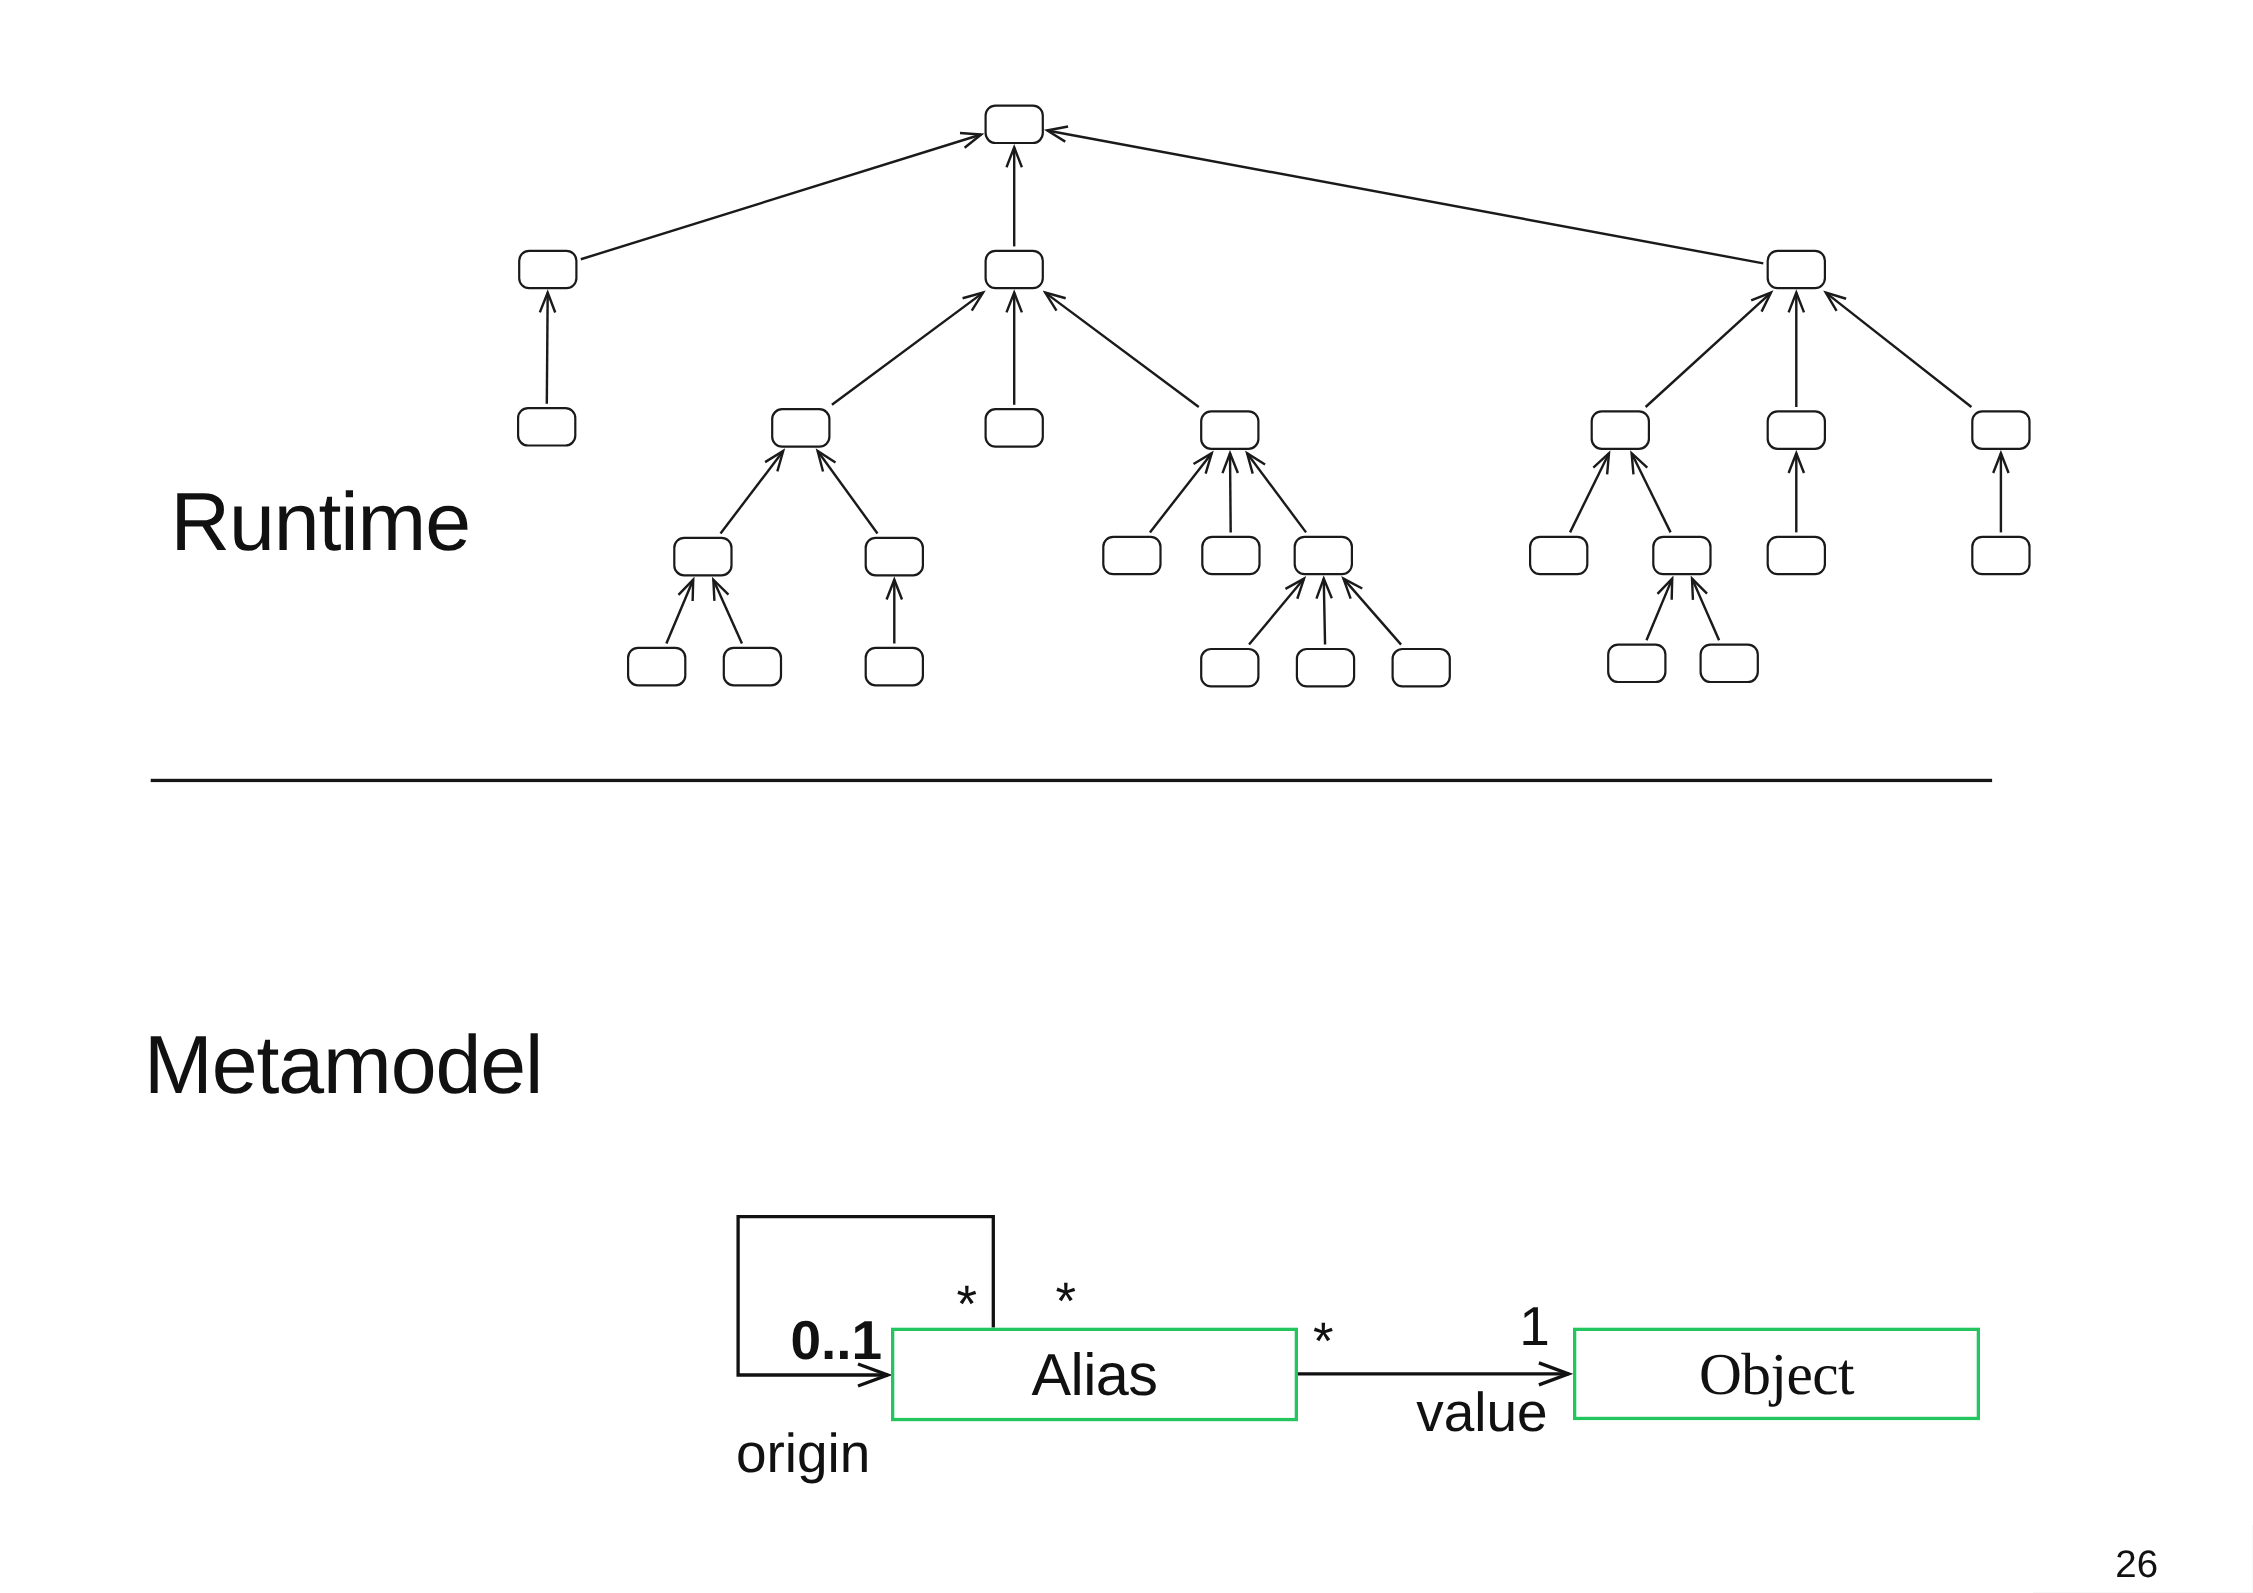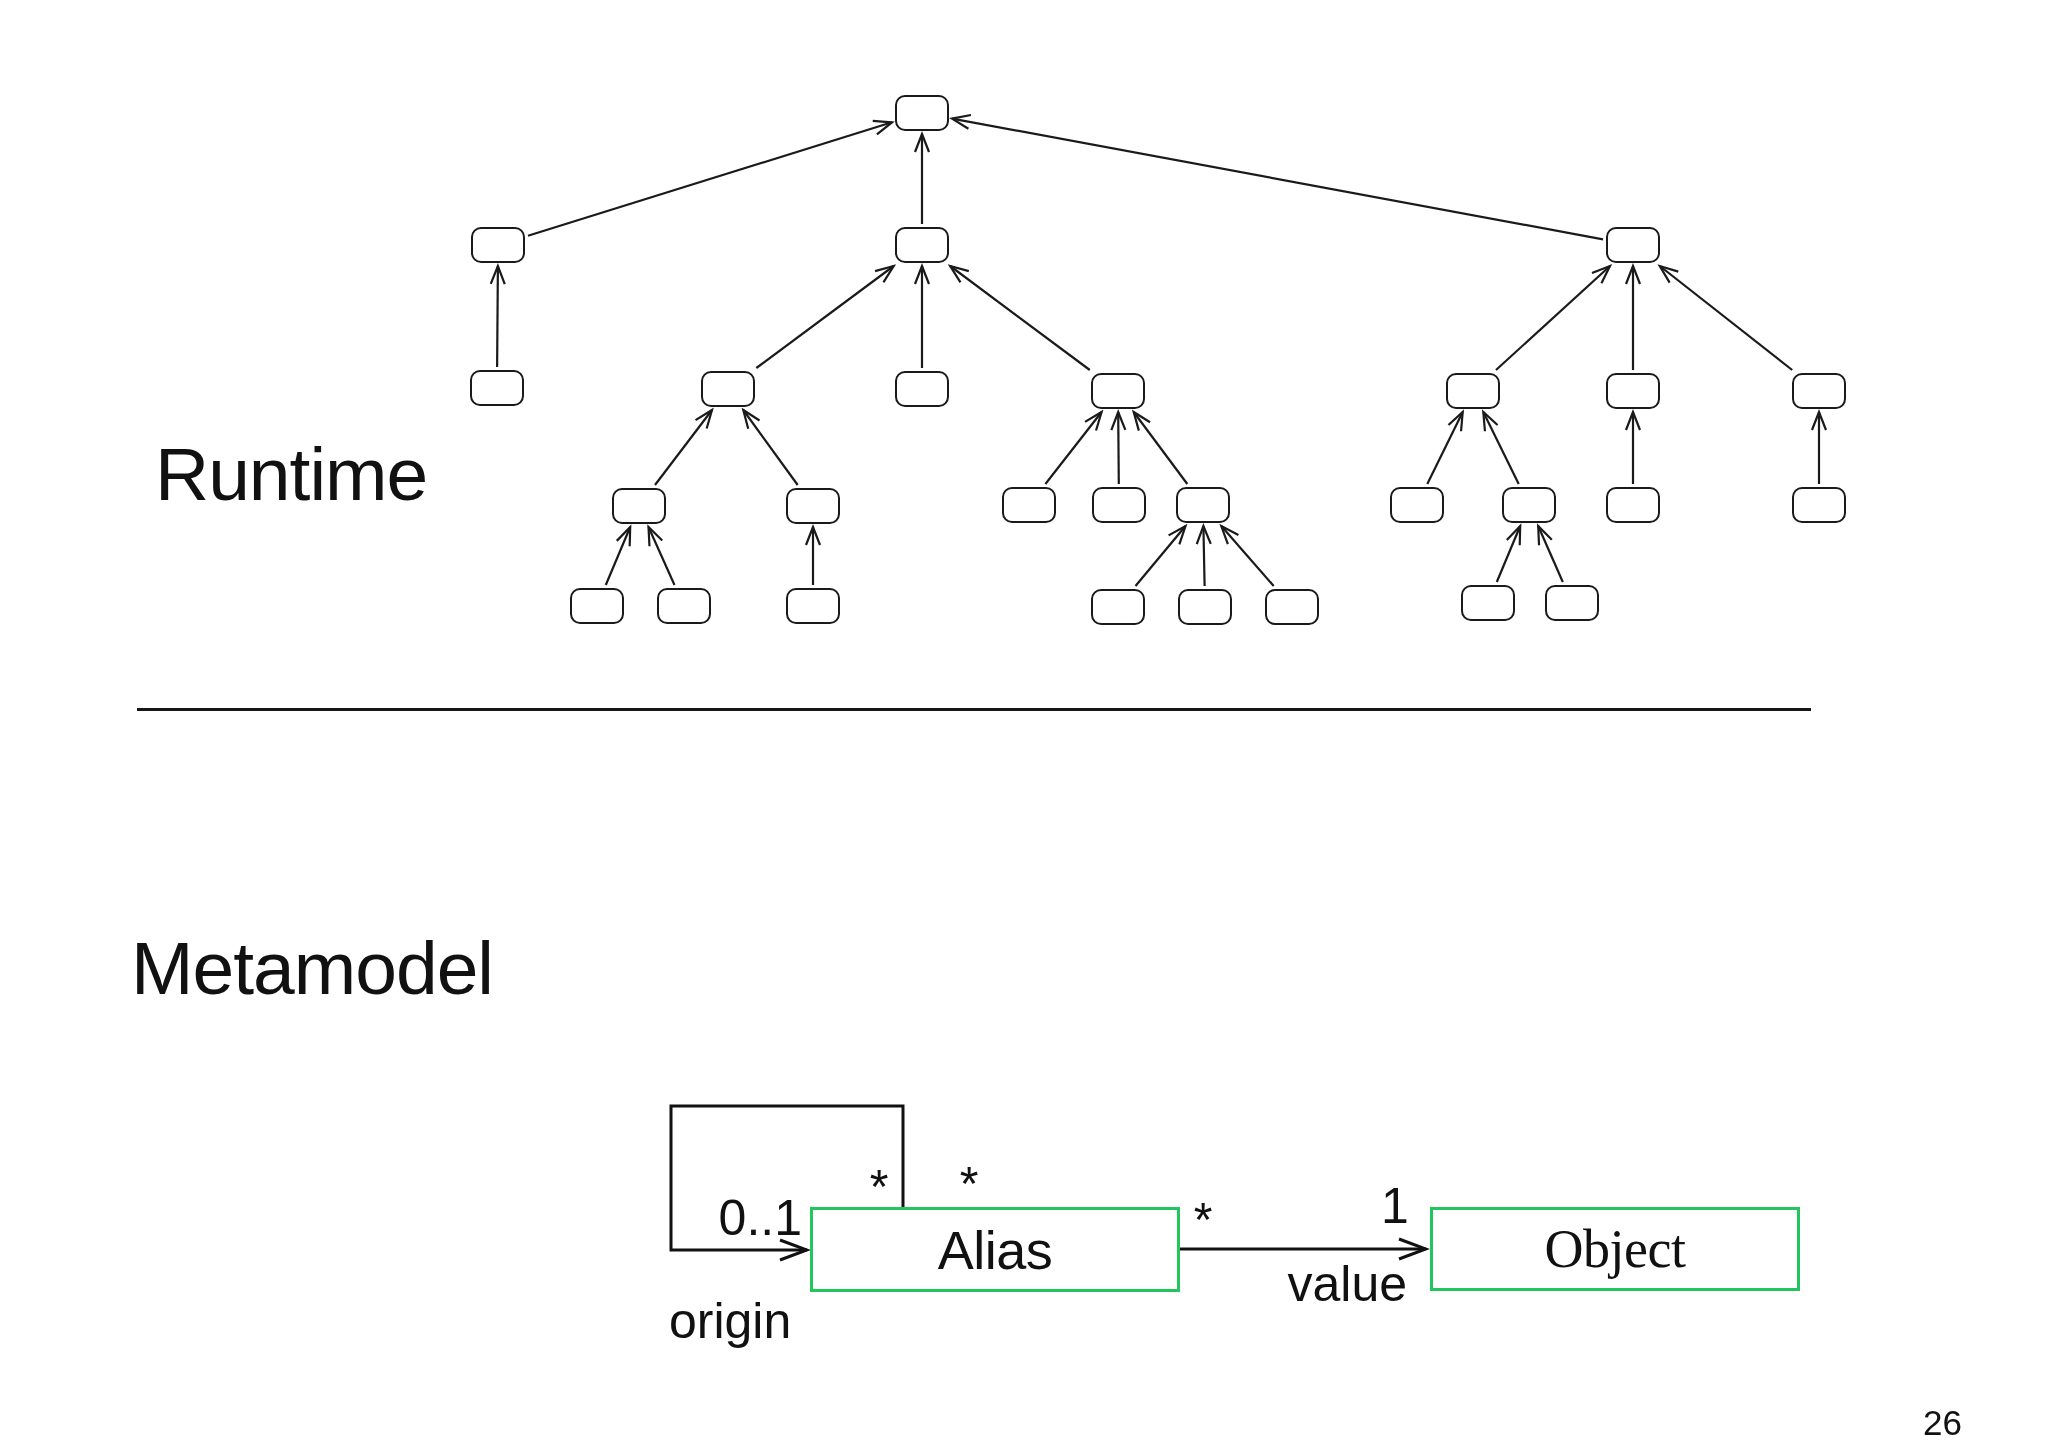--- a/index.html
+++ b/index.html
@@ -116,21 +116,21 @@
   </div>
 
   <div class="uml-box" style="left:810px;top:1207px;width:370px;height:85px;">
     <span>Alias</span>
   </div>
 
   <div class="uml-box" style="left:1430px;top:1207px;width:370px;height:84px;font-family:Liberation Serif, serif;">
     <span>Object</span>
   </div>
 
-  <div class="uml-small" style="left:640px;top:1193px;width:162px;text-align:right;">0..1</div>
+  <div class="uml-small" style="left:640px;top:1193px;width:162px;text-align:right;font-weight:bold;">0..1</div>
 
   <div class="uml-small" style="left:669px;top:1296px;">origin</div>
 
   <div class="uml-small star" style="left:859px;top:1163px;width:40px;text-align:center;">*</div>
 
   <div class="uml-small star" style="left:949px;top:1160px;width:40px;text-align:center;">*</div>
 
   <div class="uml-small star" style="left:1183px;top:1196px;width:40px;text-align:center;">*</div>
 
   <div class="uml-small" style="left:1375px;top:1181px;width:40px;text-align:center;">1</div>

